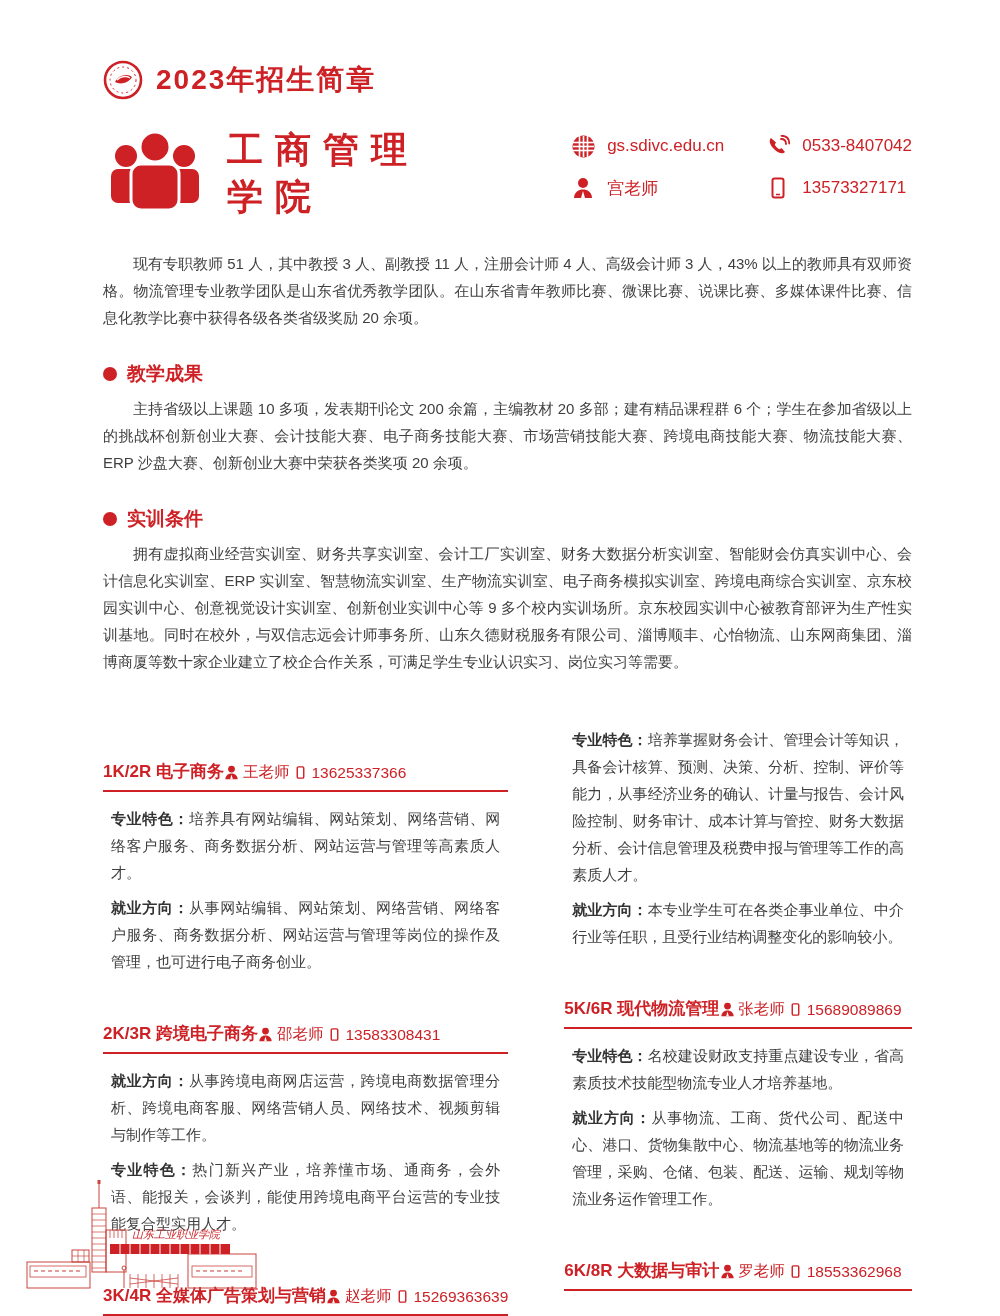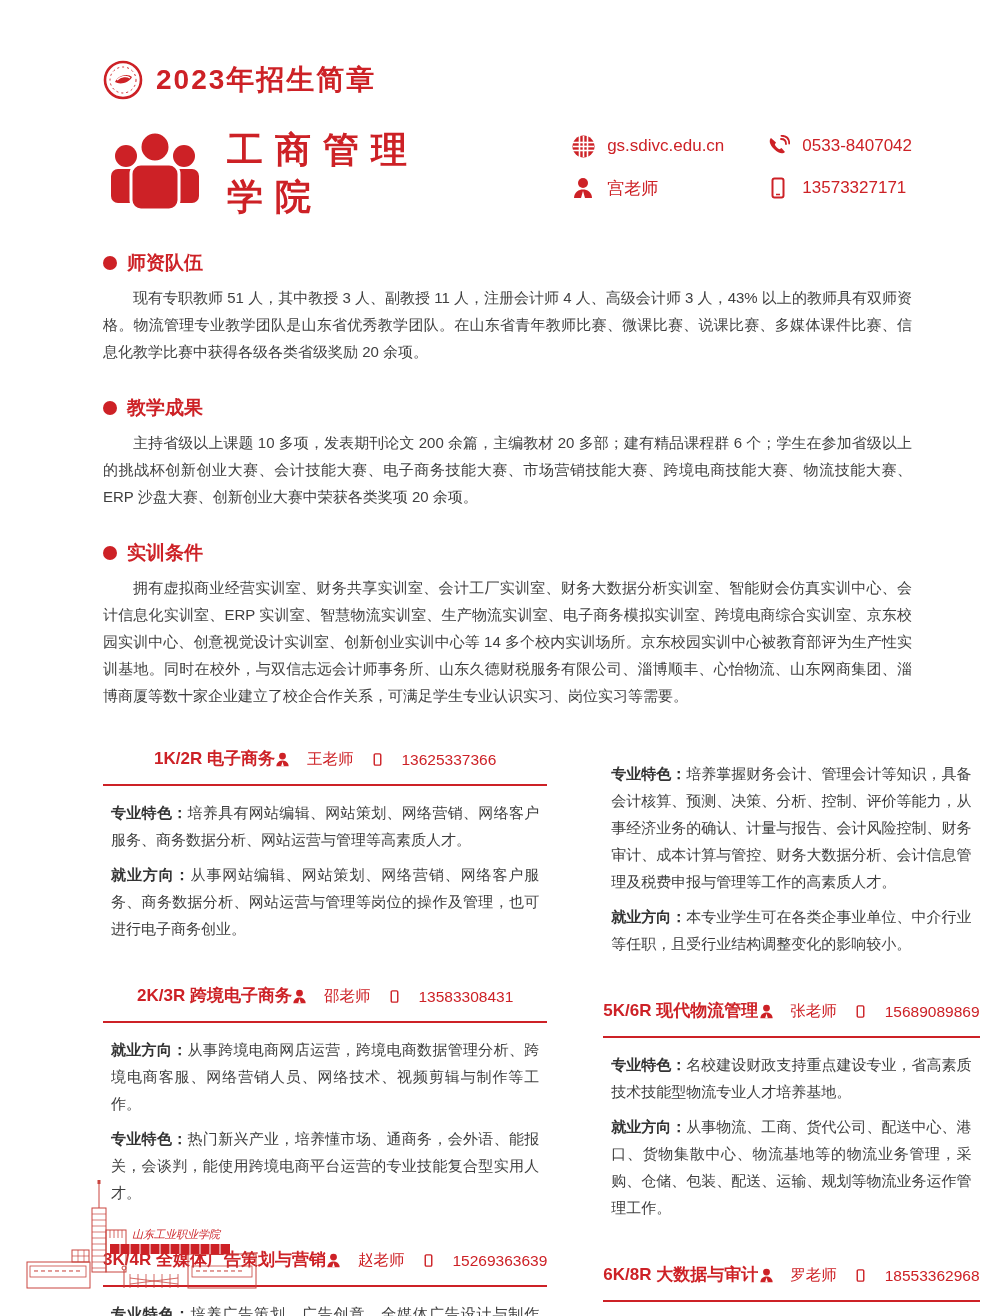--- a/index.html
+++ b/index.html
@@ -36,24 +36,24 @@
   .section:first-of-type{margin-top:34px;}
   .section-title{display:flex;align-items:center;gap:10px;
                  color:#cd2126;font-size:19px;font-weight:bold;}
   .bullet{width:14px;height:14px;border-radius:50%;background:#cd2126;flex:0 0 auto;}
   .section-body{margin:8px 0 0 0;font-size:15px;line-height:27px;color:#3f3f3f;
                 text-align:justify;text-indent:2em;}
 
   
   .programs{margin-top:38px;display:grid;grid-template-columns:1fr 1fr;column-gap:56px;}
   .program{margin-bottom:42px;}
-  .program-header{display:flex;justify-content:center;align-items:flex-end;
-                  border-bottom:2px solid #cd2126;padding-bottom:14px;}
+  .program-header{display:flex;justify-content:flex-start;align-items:flex-end;
+                  border-bottom:2px solid #cd2126;padding-bottom:7px;margin-top:47px;}
   .program-title{color:#cd2126;font-size:17px;font-weight:bold;white-space:nowrap;}
-  .program-contact{color:#cd2126;font-size:15.5px;display:flex;align-items:center;gap:16px;white-space:nowrap;}
+  .program-contact{color:#cd2126;font-size:15.5px;display:flex;align-items:center;gap:3px;white-space:nowrap;}
   .picon{display:inline-flex;width:16px;height:16px;align-items:center;justify-content:center;}
   .program-body{margin-top:13px;}
   .program-body p{margin:8px;font-size:15px;line-height:27px;color:#3f3f3f;text-align:justify;}
   .plabel{font-weight:bold;color:#333333;}
 
   
   .gate{position:absolute;left:26px;bottom:16px;}
 </style>
 </head>
 <body>
@@ -132,41 +132,37 @@
               <rect x="5.5" y="1.5" width="11" height="19" rx="2" fill="none" stroke="#cd2126" stroke-width="2"></rect>
               <line x1="9" y1="17.5" x2="13" y2="17.5" stroke="#cd2126" stroke-width="1.6"></line>
             </svg>
           </span>
           <span>13573327171</span>
         </div>
       </div>
     </div>
 
     <div class="section">
-      <div class="section-title">
-        <span class="bullet"></span>
-        <span>师资队伍</span>
-      </div>
       <p class="section-body">现有专职教师 51 人，其中教授 3 人、副教授 11 人，注册会计师 4 人、高级会计师 3 人，43% 以上的教师具有双师资格。物流管理专业教学团队是山东省优秀教学团队。在山东省青年教师比赛、微课比赛、说课比赛、多媒体课件比赛、信息化教学比赛中获得各级各类省级奖励 20 余项。</p>
     </div>
 
     <div class="section">
       <div class="section-title">
         <span class="bullet"></span>
         <span>教学成果</span>
       </div>
       <p class="section-body">主持省级以上课题 10 多项，发表期刊论文 200 余篇，主编教材 20 多部；建有精品课程群 6 个；学生在参加省级以上的挑战杯创新创业大赛、会计技能大赛、电子商务技能大赛、市场营销技能大赛、跨境电商技能大赛、物流技能大赛、ERP 沙盘大赛、创新创业大赛中荣获各类奖项 20 余项。</p>
     </div>
 
     <div class="section">
       <div class="section-title">
         <span class="bullet"></span>
         <span>实训条件</span>
       </div>
-      <p class="section-body">拥有虚拟商业经营实训室、财务共享实训室、会计工厂实训室、财务大数据分析实训室、智能财会仿真实训中心、会计信息化实训室、ERP 实训室、智慧物流实训室、生产物流实训室、电子商务模拟实训室、跨境电商综合实训室、京东校园实训中心、创意视觉设计实训室、创新创业实训中心等 14 多个校内实训场所。京东校园实训中心被教育部评为生产性实训基地。同时在校外，与双信志远会计师事务所、山东久德财税服务有限公司、淄博顺丰、心怡物流、山东网商集团、淄博商厦等数十家企业建立了校企合作关系，可满足学生专业认识实习、岗位实习等需要。</p>
+      <p class="section-body">拥有虚拟商业经营实训室、财务共享实训室、会计工厂实训室、财务大数据分析实训室、智能财会仿真实训中心、会计信息化实训室、ERP 实训室、智慧物流实训室、生产物流实训室、电子商务模拟实训室、跨境电商综合实训室、京东校园实训中心、创意视觉设计实训室、创新创业实训中心等 9 多个校内实训场所。京东校园实训中心被教育部评为生产性实训基地。同时在校外，与双信志远会计师事务所、山东久德财税服务有限公司、淄博顺丰、心怡物流、山东网商集团、淄博商厦等数十家企业建立了校企合作关系，可满足学生专业认识实习、岗位实习等需要。</p>
     </div>
 
     <div class="programs">
 
       <div>
 
         <div class="program">
           <div class="program-header">
             <span class="program-title">1K/2R 电子商务</span>
             <span class="program-contact">

